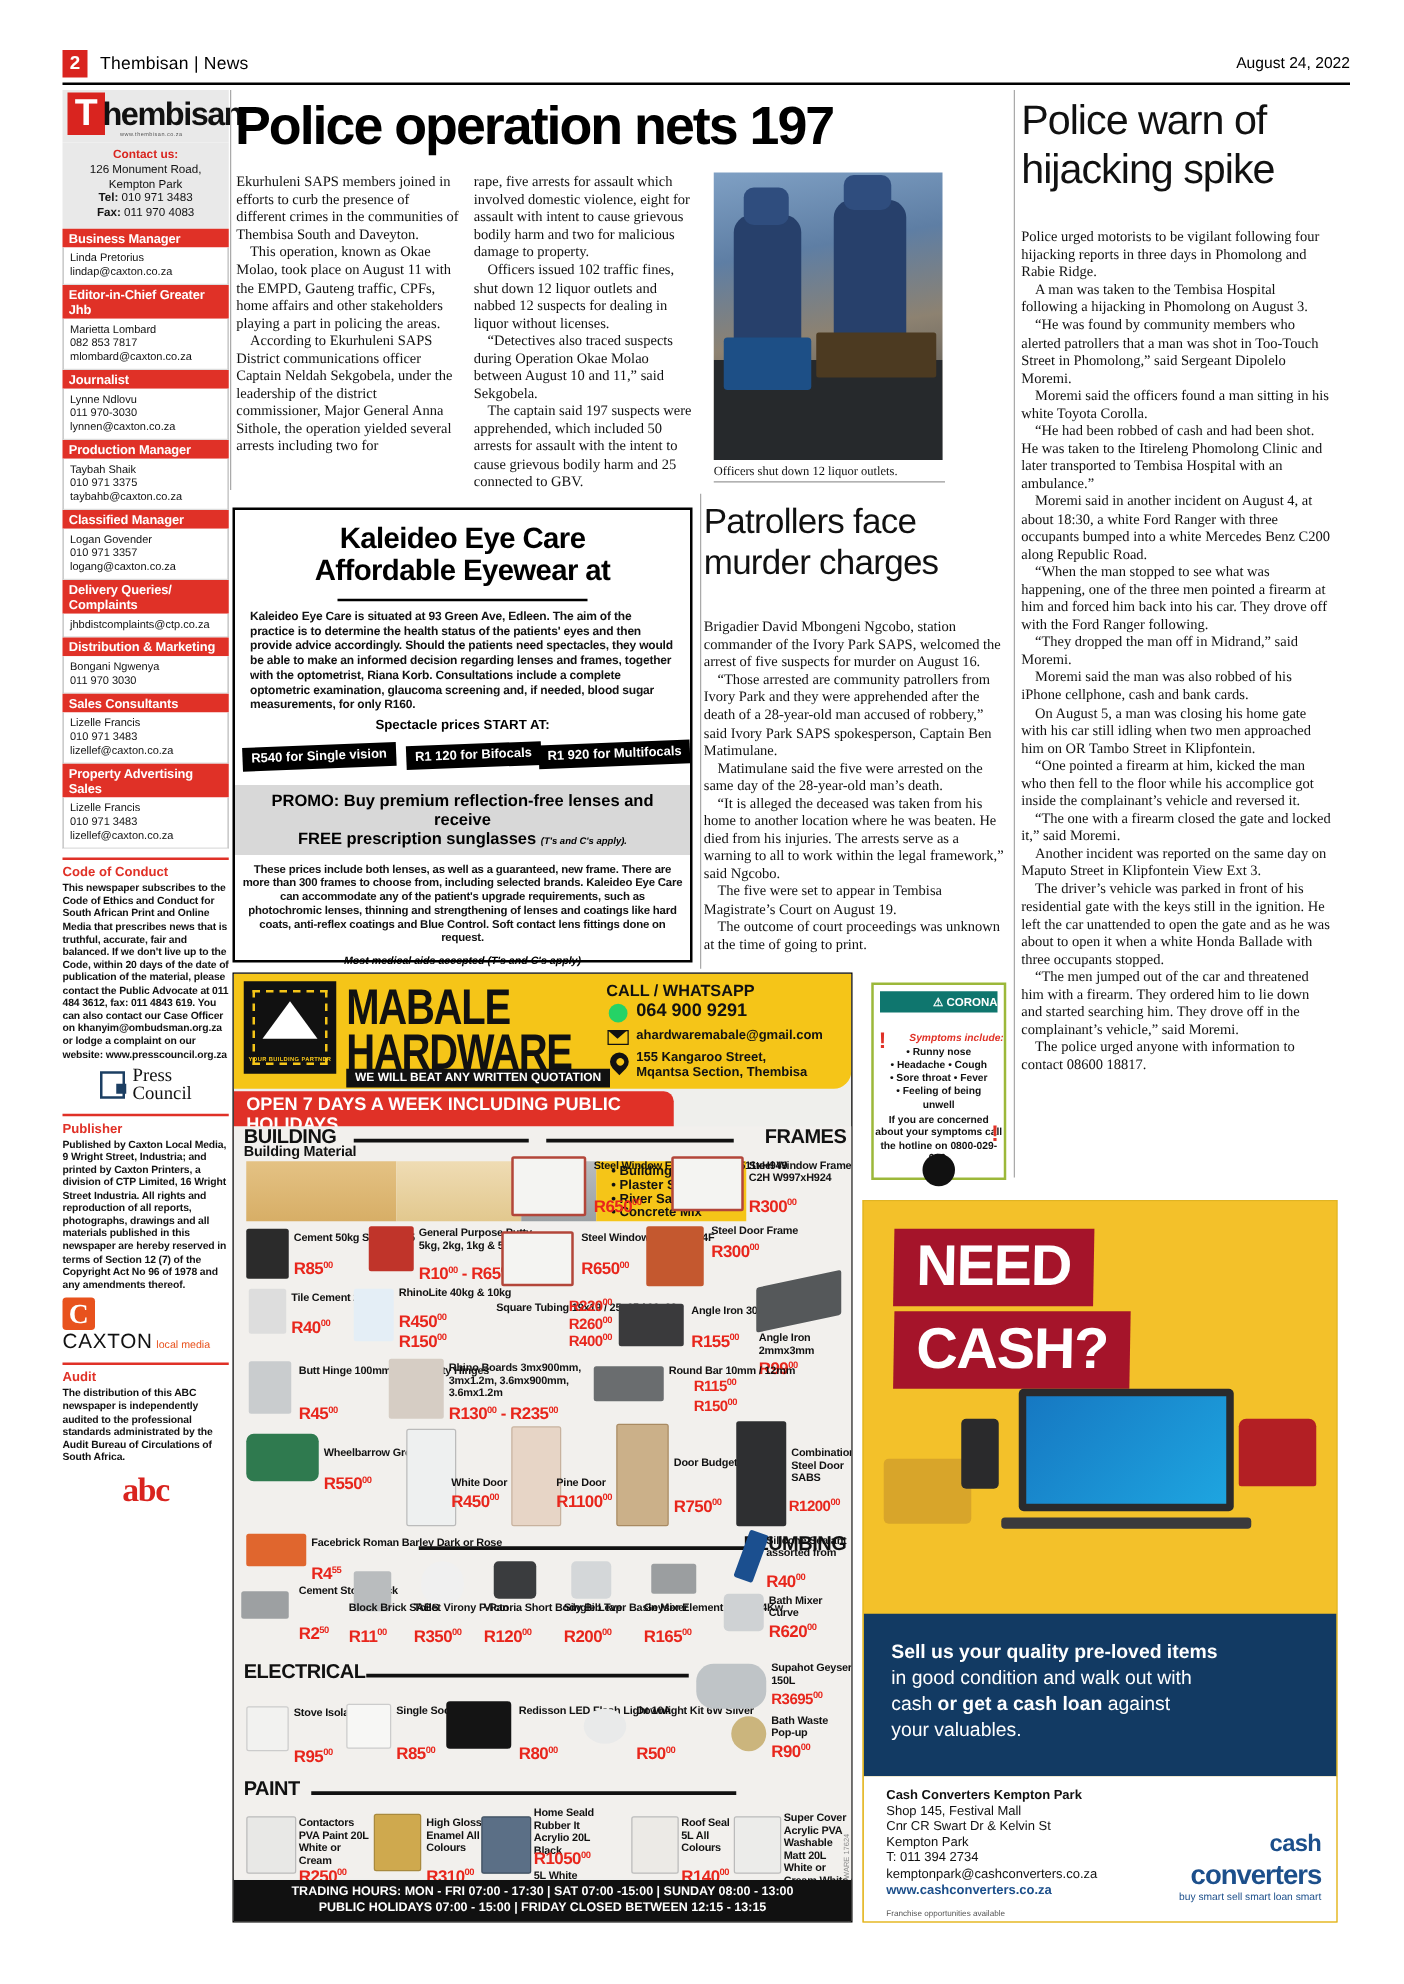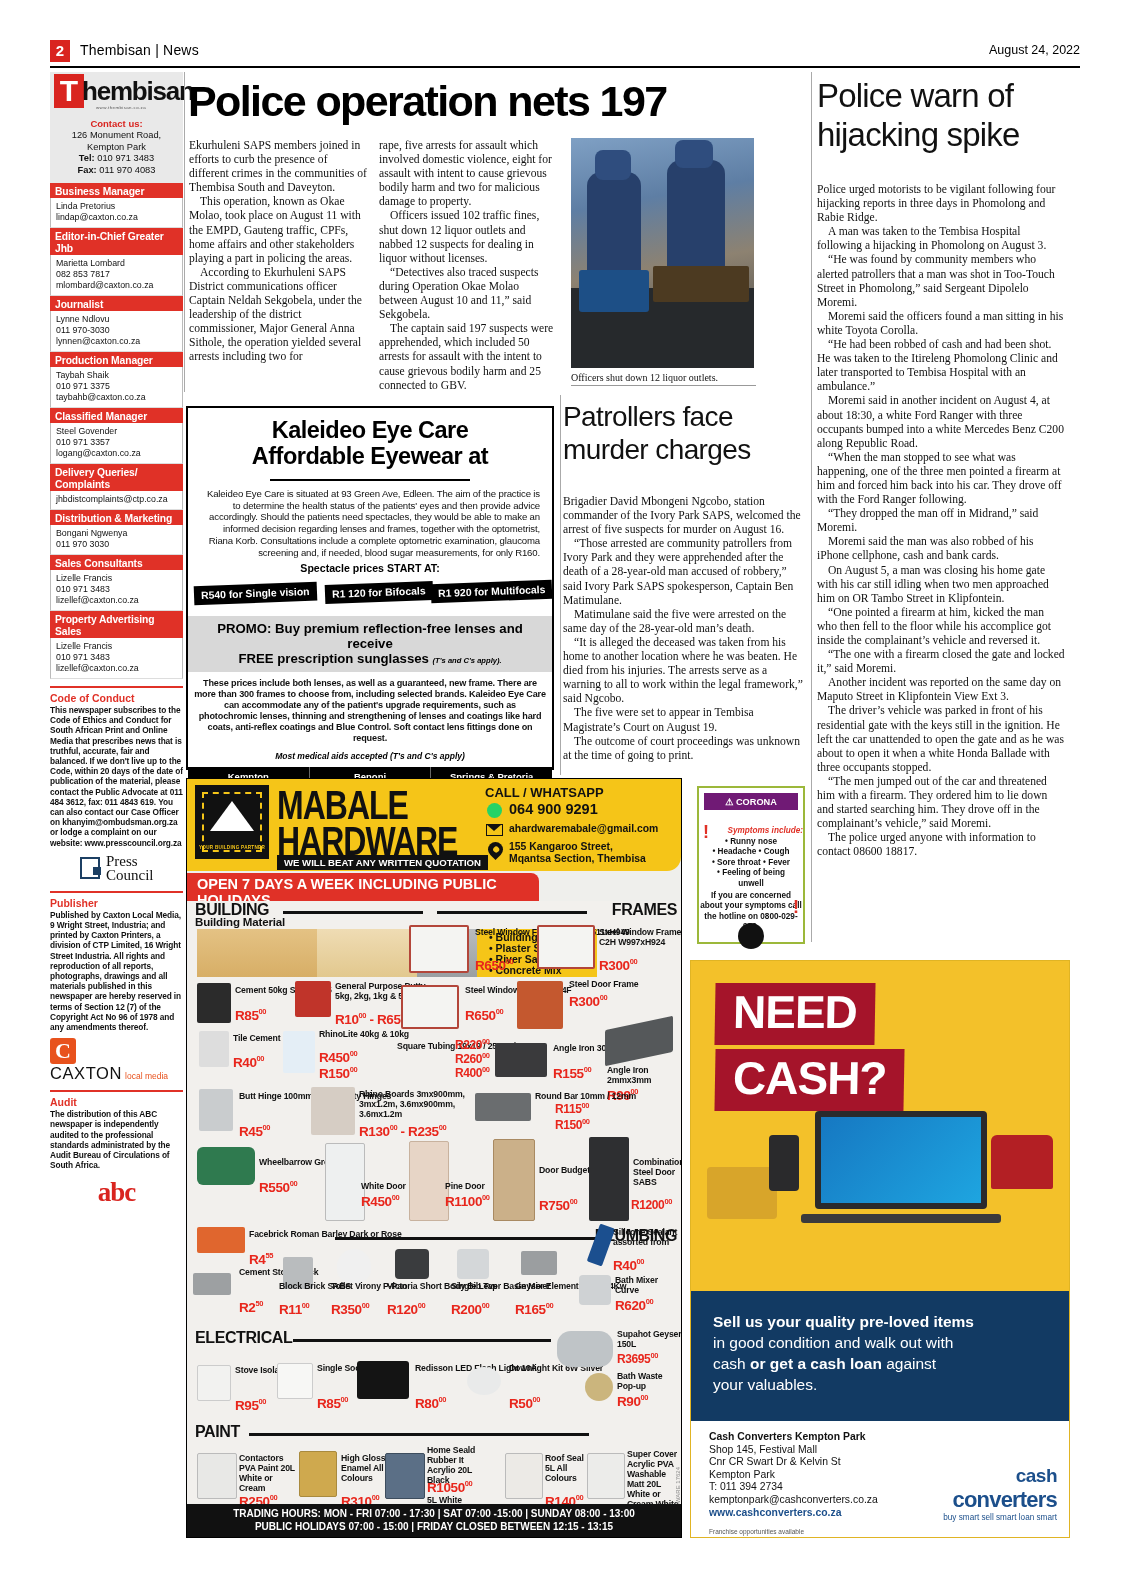--- a/index.html
+++ b/index.html
@@ -85,38 +85,38 @@
 
   
   .p-head { position:absolute; left:563px; top:400px; width:240px; font-size:28px; line-height:33px; color:#111; letter-spacing:-0.6px;}
   .p-c1 { position:absolute; left:563px; top:495px; width:243px; }
 
   
   .kal { position:absolute; left:186px; top:406px; width:368px; height:364px; border:2px solid #000; background:#fff; }
   .kal-h { text-align:center; font-weight:bold; font-size:23.5px; line-height:26px; color:#000; padding:9px 8px 2px;
            letter-spacing:-0.5px; font-family:"Liberation Sans",sans-serif; }
   .kal-rule { width:200px; height:2px; background:#000; margin:8px auto 7px; }
-  .kal-p { font-size:9.6px; line-height:11.7px; text-align:right; padding:0 12px; color:#111; font-weight:normal; letter-spacing:-0.15px;}
+  .kal-p { font-size:9.6px; line-height:11.7px; text-align:left; padding:0 12px; color:#111; font-weight:bold; letter-spacing:-0.15px;}
   .kal-start { text-align:center; font-size:10.6px; margin-top:4px; font-weight:bold; }
   .kal-tags { position:relative; height:30px; margin-top:6px; }
   .kal-tag { position:absolute; background:#000; color:#fff; font-weight:bold; font-size:10.4px;
              padding:4px 7px; transform:rotate(-2.2deg); white-space:nowrap; }
   .kal-promo { background:#d8d8d8; text-align:center; padding:5px 6px 6px; margin-top:6px; }
   .kal-promo-l1 { font-weight:bold; font-size:13.2px; color:#000; }
   .kal-promo-l2 { font-weight:bold; font-size:13.2px; color:#000; }
   .kal-promo-l2 i { font-size:7.6px; font-style:italic; font-weight:bold; }
   .kal-note { font-size:9.1px; line-height:11px; text-align:center; padding:6px 6px 0; font-weight:bold; color:#111; letter-spacing:-0.15px;}
   .kal-med { text-align:center; font-size:8.5px; font-style:italic; font-weight:bold; padding:7px 0 6px; }
   .kal-foot { background:#000; color:#fff; display:flex; }
   .kal-fcol { flex:1; text-align:center; padding:4px 0 5px; font-weight:bold; font-size:9.5px; line-height:11.5px; }
   .kal-fcol + .kal-fcol { border-left:1px solid #666; }
 
   
   .corona { position:absolute; left:697px; top:786px; width:108px; height:158px; border:2px solid #9cb83a; background:#fff; }
-  .cor-hd { background:#701a75; color:#fff; font-weight:bold; font-size:9.2px; text-align:center; padding:3px 0; margin:5px 5px 16px; }
+  .cor-hd { background:#0f766e; color:#fff; font-weight:bold; font-size:9.2px; text-align:right; padding:3px 0; margin:5px 5px 16px; }
   .cor-sym { color:#e03127; font-style:italic; font-weight:bold; font-size:8.2px; text-align:right; margin-top:4px; }
   .cor-list { font-size:8.2px; font-weight:bold; text-align:center; line-height:10.4px; color:#111; margin-top:2px; }
   .cor-bang { position:absolute; color:#e03127; font-weight:bold; font-size:18px; }
 
   
   .mab { position:absolute; left:186px; top:778px; width:496px; height:760px; background:#efefec; border:1px solid #000; overflow:hidden;}
   .mab-top { background:#f5c518; height:92px; position:relative; border-radius:0 0 14px 0; }
   .mab-logo { position:absolute; left:8px; top:6px; width:74px; height:74px; background:#111; }
   .mab-logo-in { position:absolute; left:7px; top:7px; right:7px; bottom:7px; border:2px dashed #f5c518; }
   .mab-logo-a { position:absolute; left:50%; top:16px; transform:translateX(-50%);
@@ -225,21 +225,21 @@
           <div class="staff-line">lynnen@caxton.co.za</div>
         </div>
         <div class="staff-hd">Production Manager</div>
         <div class="staff-body">
           <div class="staff-line">Taybah Shaik</div>
           <div class="staff-line">010 971 3375</div>
           <div class="staff-line">taybahb@caxton.co.za</div>
         </div>
         <div class="staff-hd">Classified Manager</div>
         <div class="staff-body">
-          <div class="staff-line">Steel Govender</div>
+          <div class="staff-line">Logan Govender</div>
           <div class="staff-line">010 971 3357</div>
           <div class="staff-line">logang@caxton.co.za</div>
         </div>
         <div class="staff-hd">Delivery Queries/ Complaints</div>
         <div class="staff-body">
           <div class="staff-line">jhbdistcomplaints@ctp.co.za</div>
         </div>
         <div class="staff-hd">Distribution &amp; Marketing</div>
         <div class="staff-body">
           <div class="staff-line">Bongani Ngwenya</div>

